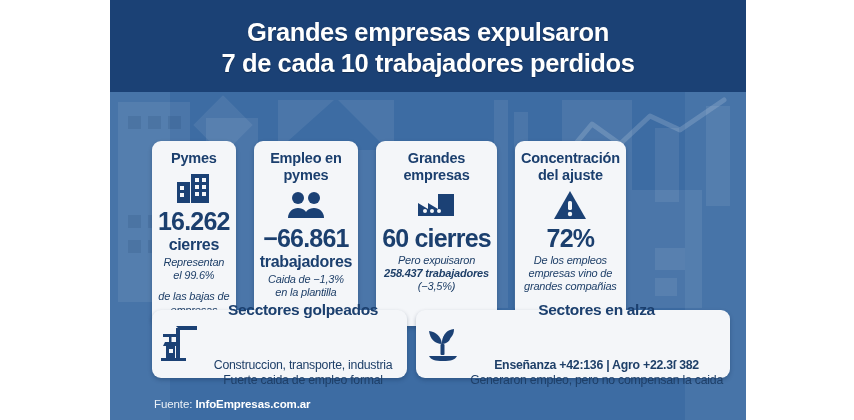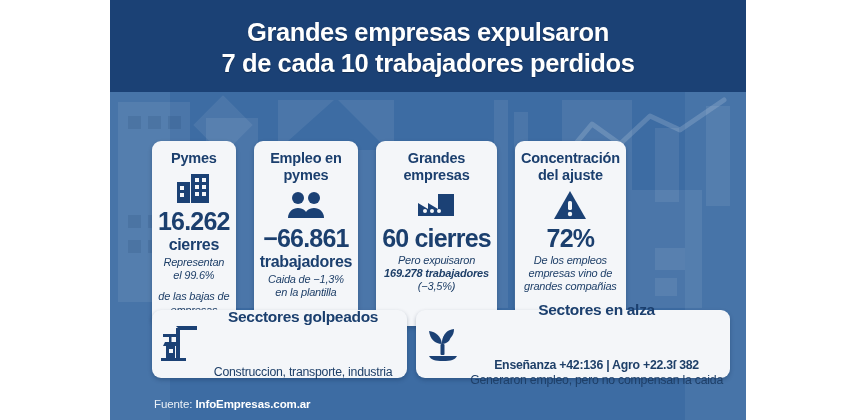--- a/index.html
+++ b/index.html
@@ -275,21 +275,21 @@
           <svg width="42" height="26" viewBox="0 0 42 26" fill="#1b4175">
             <path d="M2 24V11l10 6V11l10 6V2h8v22z"></path>
             <rect x="30" y="2" width="8" height="22"></rect>
             <circle cx="9" cy="19" r="2" fill="#f4f6f9"></circle>
             <circle cx="16" cy="19" r="2" fill="#f4f6f9"></circle>
             <circle cx="23" cy="19" r="2" fill="#f4f6f9"></circle>
           </svg>
         </div>
         <div class="card-big">60 cierres</div>
         <div class="card-sub">Pero expuisaron</div>
-        <div class="card-sub" style="margin-top:0"><b>169.278 trabajadores</b></div>
+        <div class="card-sub" style="margin-top:0"><b>258.437 trabajadores</b></div>
         <div class="card-sub" style="margin-top:0">(−3,5%)</div>
       </div>
 
       <div class="card">
         <div class="card-title">Concentración del ajuste</div>
         <div class="card-icon">
           <svg width="34" height="30" viewBox="0 0 34 30" fill="#1b4175">
             <path d="M17 1L33 29H1z" rx="2"></path>
             <rect x="15" y="11" width="4" height="9" rx="1.6" fill="#f4f6f9"></rect>
             <circle cx="17" cy="24" r="2.2" fill="#f4f6f9"></circle>
@@ -316,20 +316,21 @@
             <path d="M6 18h11l2 4H4z"></path>
             <rect x="7" y="22" width="9" height="12"></rect>
             <rect x="10" y="25" width="4" height="4" fill="#f4f6f9"></rect>
             <rect x="2" y="34" width="22" height="3"></rect>
             <rect x="12" y="34" width="15" height="3"></rect>
           </svg>
         </div>
         <div class="wcard-text">
           <div class="wcard-title">Secctores golpeados</div>
           <div class="wcard-l1">Construccion, transporte, industria</div>
+          <div class="wcard-l2">Fuerte caida de empleo formal</div>
         </div>
       </div>
 
       <div class="wcard alza">
         <div class="wcard-icon">
           <svg width="40" height="36" viewBox="0 0 40 36" fill="#1b4175">
             <path d="M19 32V16c0-5 3-9 9-10 1 7-3 12-9 12"></path>
             <path d="M19 18C12 18 7 13 6 5c7 1 12 5 13 13z"></path>
             <path d="M20 14c0-6 4-10 11-11 0 7-4 11-11 11z"></path>
             <rect x="17.5" y="18" width="4" height="11" rx="1"></rect>

